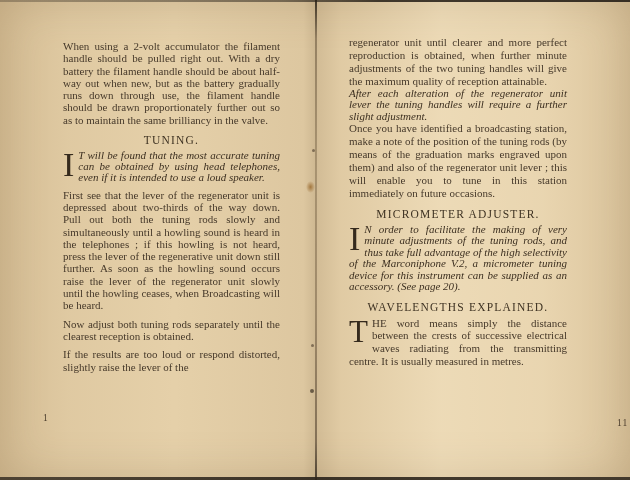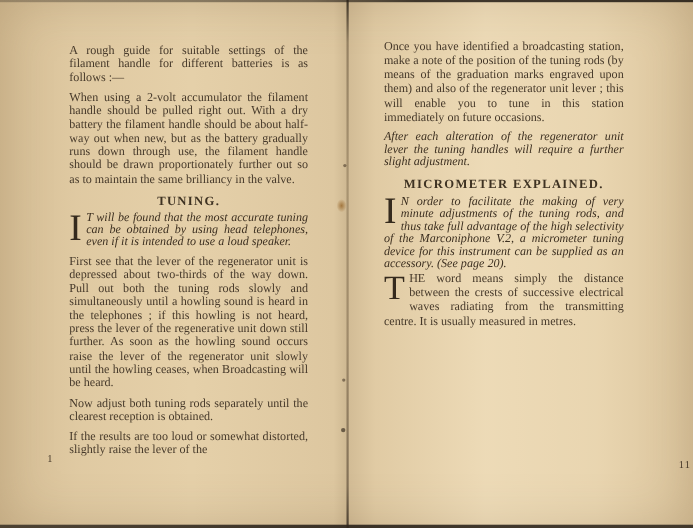--- a/index.html
+++ b/index.html
@@ -91,21 +91,21 @@
     font-size: 11px;
     line-height: 12.3px;
     margin-bottom: 6px;
     text-align: justify;
   }
   .page-right .para { line-height: 12.9px; margin-bottom: 0; }
   .page-right .para.spaced-after { margin-bottom: 6px; }
 
   .heading {
     font-size: 11.5px;
-    font-weight: 700;
+    font-weight: 400;
     letter-spacing: 1.2px;
     text-align: center;
     margin: 8px 0 4px;
     color: #3e3222;
   }
 
   .lead {
     font-style: italic;
     font-size: 11px;
     line-height: 11.2px;
@@ -152,32 +152,33 @@
   <div class="tone-right"></div>
   <div class="edge-top"></div>
   <div class="edge-bottom"></div>
   <div class="gutter"></div>
   <div class="foxing-spot"></div>
   <div class="speck speck-1"></div>
   <div class="speck speck-2"></div>
   <div class="speck speck-3"></div>
 
   <div class="page page-left">
-    <p class="para">A rough guide for suitable settings of the filament handle for different batteries is as follows :—</p>
     <p class="para">When using a 2-volt accumulator the filament handle should be pulled right out. With a dry battery the filament handle should be about half-way out when new, but as the battery gradually runs down through use, the filament handle should be drawn proportionately further out so as to maintain the same brilliancy in the valve.</p>
     <h2 class="heading">TUNING.</h2>
     <p class="para lead"><span class="dropcap">I</span><span>T will be found that the most accurate tuning can be obtained by using head telephones, even if it is intended to use a loud speaker.</span></p>
     <p class="para">First see that the lever of the regenerator unit is depressed about two-thirds of the way down. Pull out both the tuning rods slowly and simultaneously until a howling sound is heard in the telephones ; if this howling is not heard, press the lever of the regenerative unit down still further. As soon as the howling sound occurs raise the lever of the regenerator unit slowly until the howling ceases, when Broadcasting will be heard.</p>
     <p class="para">Now adjust both tuning rods separately until the clearest reception is obtained.</p>
-    <p class="para">If the results are too loud or somewhat distorted, slightly raise the lever of the</p>
+    <p class="para">If the results are too loud or respond distorted, slightly raise the lever of the</p>
   </div>
 
   <div class="page page-right">
+    <p class="para">regenerator unit until clearer and more perfect reproduction is obtained, when further minute adjustments of the two tuning handles will give the maximum quality of reception attainable.</p>
+    <p class="para lead">After each alteration of the regenerator unit lever the tuning handles will require a further slight adjustment.</p>
     <p class="para spaced-after">Once you have identified a broadcasting station, make a note of the position of the tuning rods (by means of the graduation marks engraved upon them) and also of the regenerator unit lever ; this will enable you to tune in this station immediately on future occasions.</p>
-    <p class="para lead">After each alteration of the regenerator unit lever the tuning handles will require a further slight adjustment.</p>
-    <h2 class="heading">MICROMETER EXPLAINED.</h2>
+    <h2 class="heading">MICROMETER ADJUSTER.</h2>
     <p class="para lead"><span class="dropcap">I</span><span>N order to facilitate the making of very minute adjustments of the tuning rods, and thus take full advantage of the high selectivity of the Marconiphone V.2, a micrometer tuning device for this instrument can be supplied as an accessory. (See page 20).</span></p>
+    <h2 class="heading">WAVELENGTHS EXPLAINED.</h2>
     <p class="para roman-lead"><span class="dropcap dropcap-roman">T</span><span>HE word means simply the distance between the crests of successive electrical waves radiating from the transmitting centre. It is usually measured in metres.</span></p>
   </div>
 
   <div class="pagenum pagenum-left">1</div>
   <div class="pagenum pagenum-right">11</div>
 </div>
 
 </body></html>

